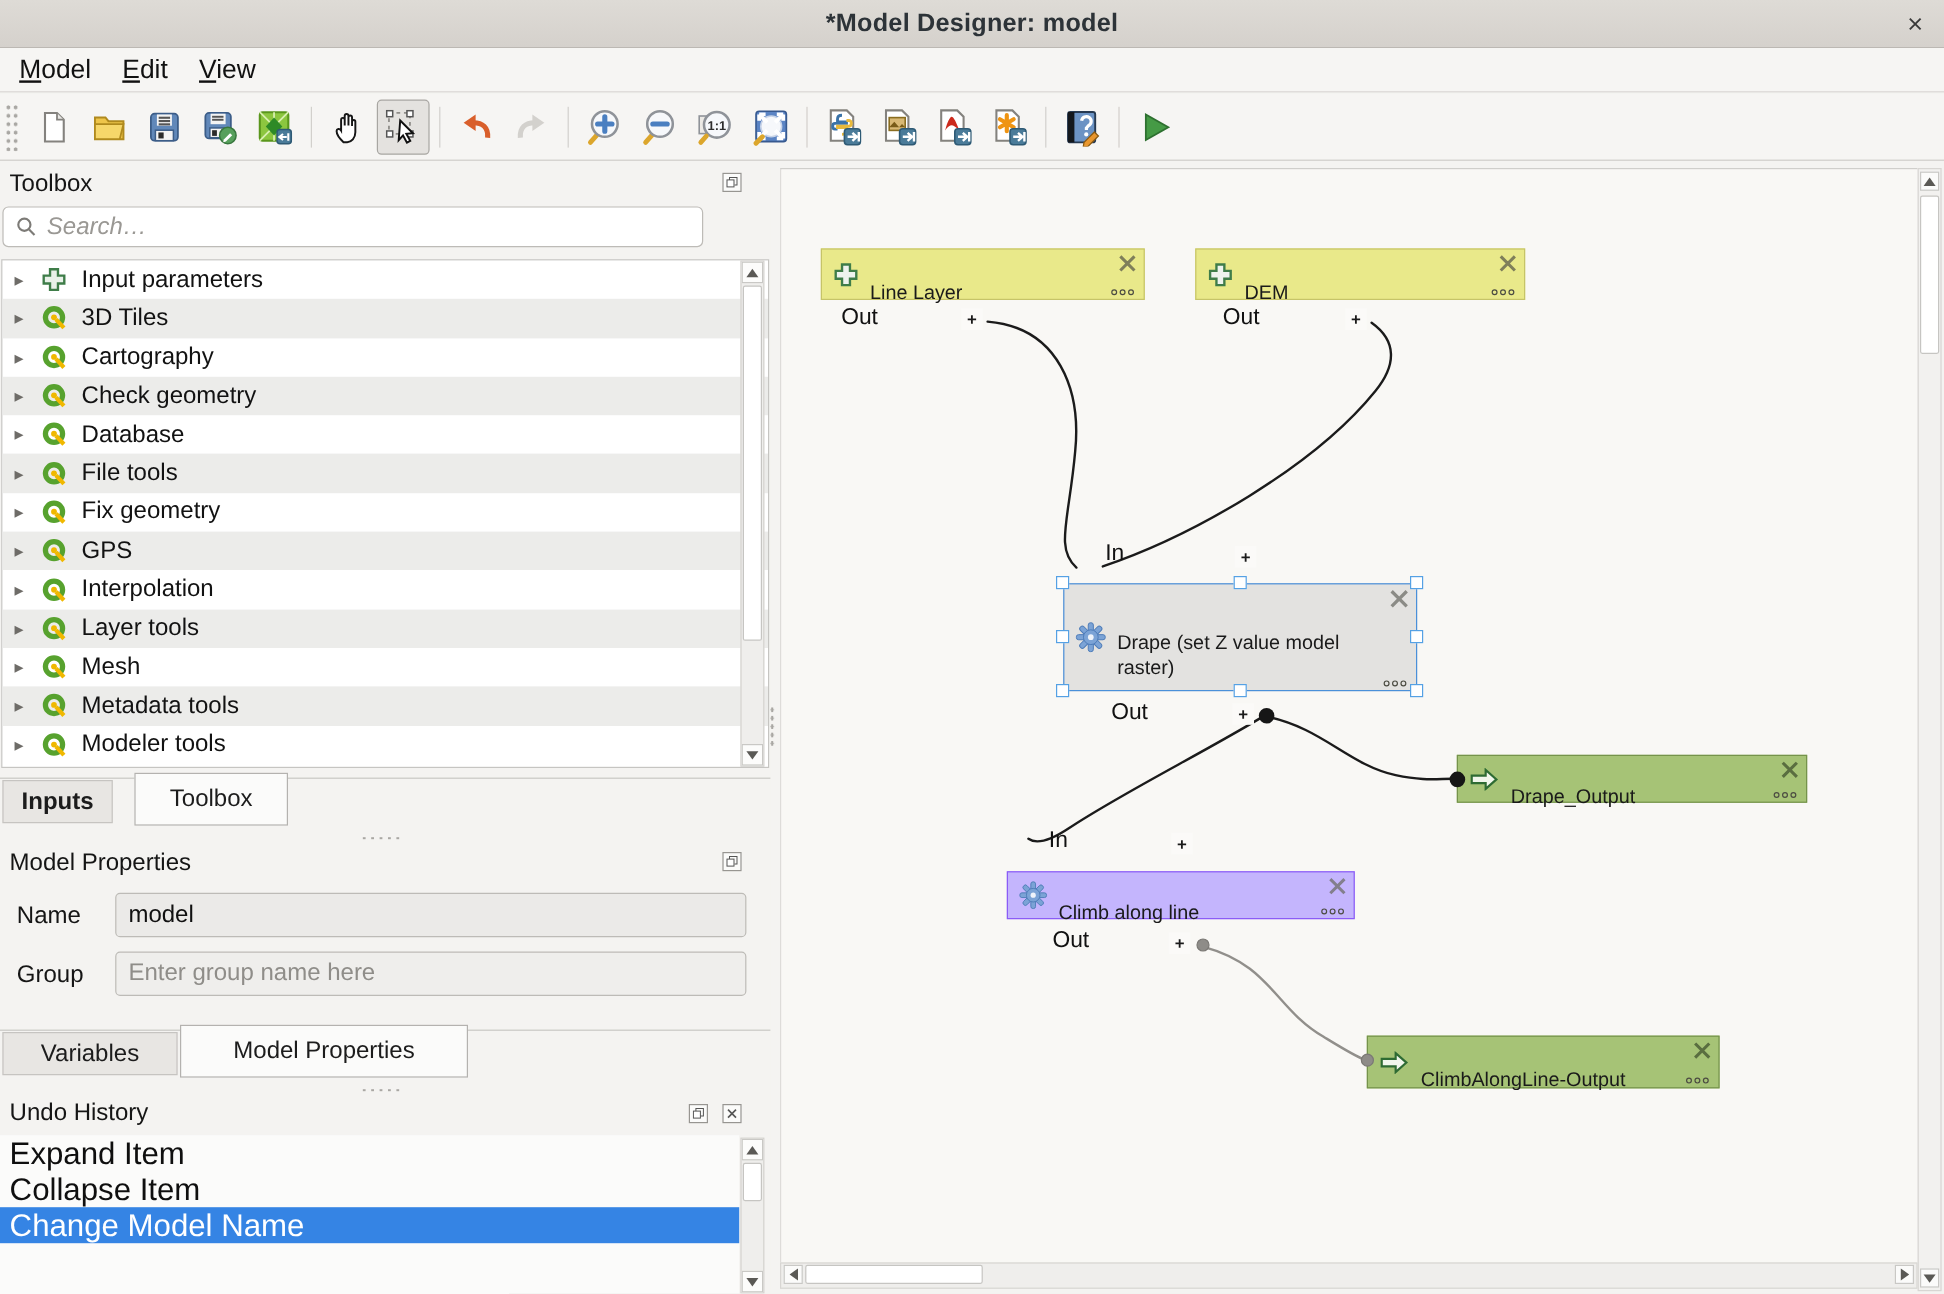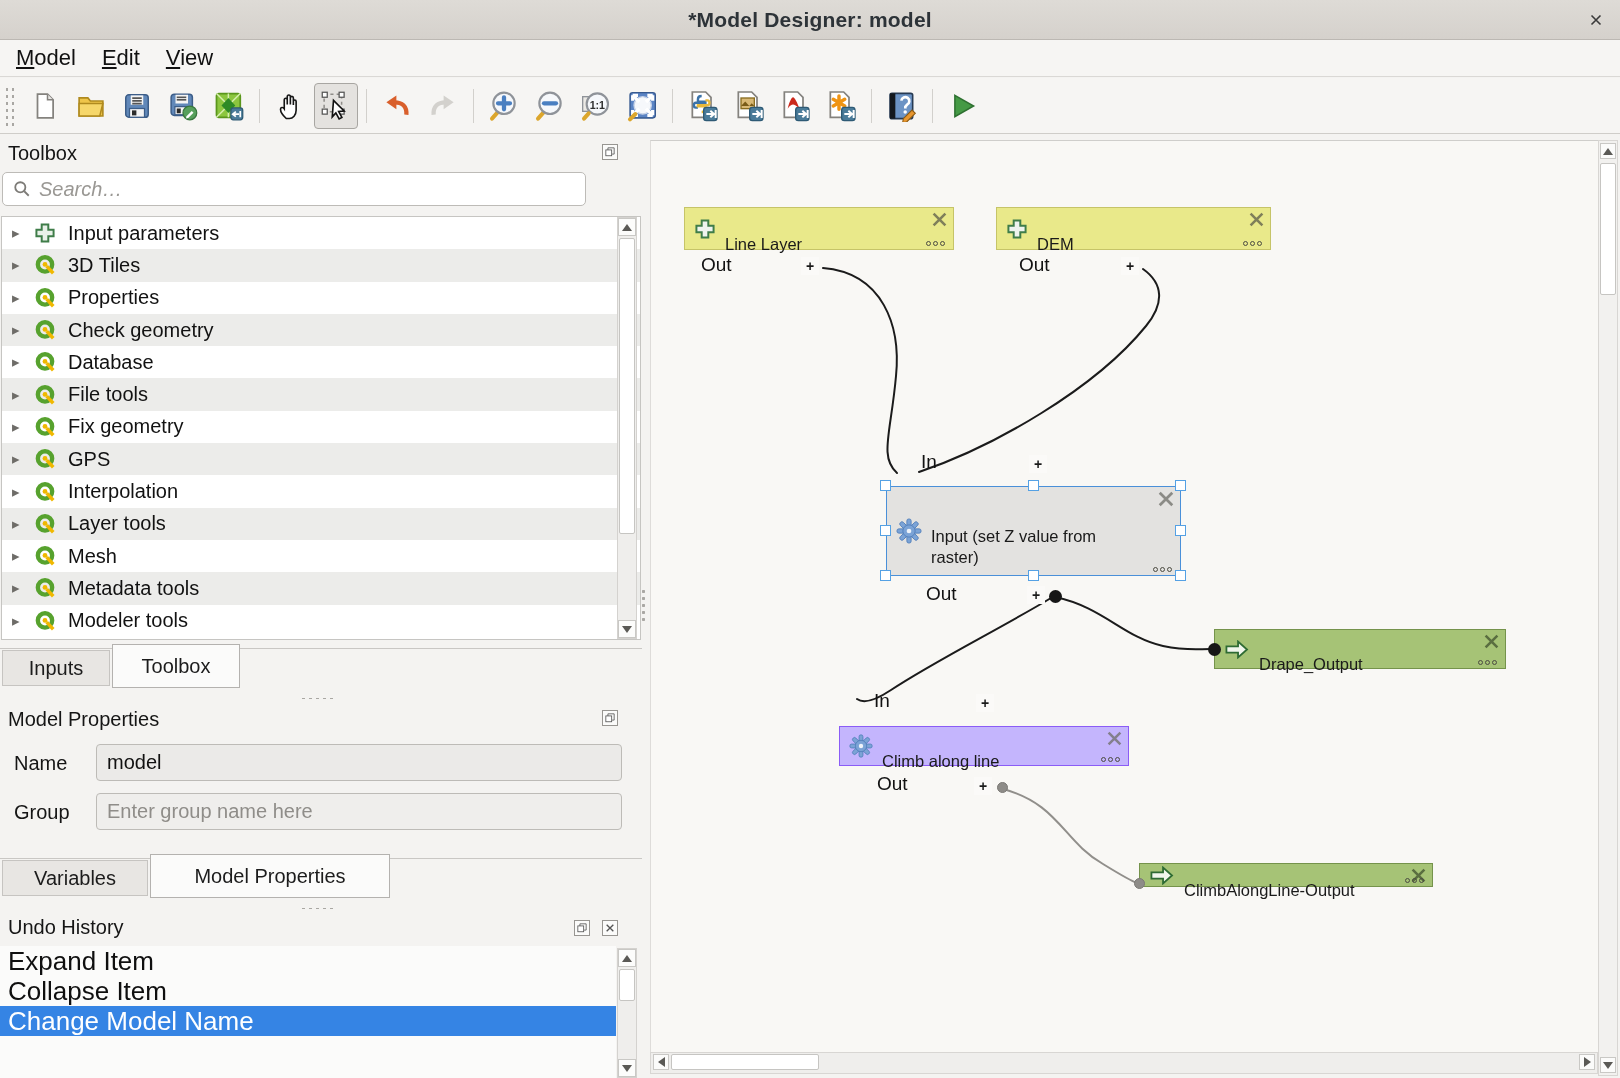--- a/index.html
+++ b/index.html
@@ -337,21 +337,21 @@
       </div>
       <div class="tb-row">
         <span class="expander">▸</span>
         <span class="g-icon">
           <svg width="22" height="22" viewBox="0 0 20 20">
               <circle cx="10" cy="9.5" r="6.5" fill="none" stroke="#57a22e" stroke-width="4"></circle>
               <circle cx="10" cy="9.5" r="2.2" fill="#f0b800"></circle>
               <path d="M11.5 11 L17.5 17.5" stroke="#f0b800" stroke-width="3.2"></path>
             </svg>
           </span>
-        <span>Properties</span>
+        <span>Cartography</span>
       </div>
       <div class="tb-row">
         <span class="expander">▸</span>
         <span class="g-icon">
           <svg width="22" height="22" viewBox="0 0 20 20">
               <circle cx="10" cy="9.5" r="6.5" fill="none" stroke="#57a22e" stroke-width="4"></circle>
               <circle cx="10" cy="9.5" r="2.2" fill="#f0b800"></circle>
               <path d="M11.5 11 L17.5 17.5" stroke="#f0b800" stroke-width="3.2"></path>
             </svg>
           </span>
@@ -462,21 +462,21 @@
       <span class="btn" style="top:0;">
           <span class="tri-up"></span>
         </span>
       <span class="thumb" style="left:1px; top:20px; width:16px; height:296px;"></span>
       <span class="btn" style="bottom:0;">
           <span class="tri-down"></span>
         </span>
     </div>
 
     <div class="tabline" style="top:512px;"></div>
-    <div class="dock-tab inactive" style="left:2px; top:514px; width:108px; height:36px;">
+    <div class="dock-tab inactive" style="left:2px; top:514px; width:92px; height:36px;font-weight:bold;">
         <span>Inputs</span>
       </div>
     <div class="dock-tab active" style="left:112px; top:508px; width:128px; height:44px;">
         <span>Toolbox</span>
       </div>
 
     <div class="splitter-dots-h" style="left:300px; top:560px;"></div>
 
     <span class="panel-title" style="top:572px;">Model Properties</span>
     <span class="mini-btn" style="right:24px; top:574px;">
@@ -599,21 +599,21 @@
           <g fill="#7ba3d6" stroke="#4e7cb8" stroke-width="0.7">
             <rect x="9.2" y="0.8" width="3.6" height="20.4" rx="1.6"></rect>
             <rect x="9.2" y="0.8" width="3.6" height="20.4" rx="1.6" transform="rotate(45 11 11)"></rect>
             <rect x="9.2" y="0.8" width="3.6" height="20.4" rx="1.6" transform="rotate(90 11 11)"></rect>
             <rect x="9.2" y="0.8" width="3.6" height="20.4" rx="1.6" transform="rotate(135 11 11)"></rect>
             <circle cx="11" cy="11" r="5.2"></circle>
             </g>
           <circle cx="11" cy="11" r="2" fill="#eef3fa"></circle>
           </svg>
         </span>
-      <span class="n-label" style="width:215px;">Input (set Z value from raster)</span>
+      <span class="n-label" style="width:215px;">Drape (set Z value model raster)</span>
       <span class="fold">
         <svg width="16" height="16" viewBox="0 0 14 14">
             <path d="M1.5 1.5 L12.5 12.5 M12.5 1.5 L1.5 12.5" stroke="#6e6e68" stroke-width="2.4"></path>
           </svg></span>
       <span class="linkdots">
           <i></i>
           <i></i>
           <i></i>
         </span>
     </div>
@@ -675,21 +675,21 @@
           <i></i>
           <i></i>
           <i></i>
         </span>
     </div>
 
     <span class="port-label" style="left:226px; top:632px;">Out</span>
     <span class="port-plus" style="left:323px; top:636px;">+</span>
     <span class="dot gray" style="left:346px; top:641px;"></span>
 
-    <div class="node output-node" style="left:488px; top:722px; width:294px; height:24px;text-align:center;">
+    <div class="node output-node" style="left:488px; top:722px; width:294px; height:44px;text-align:center;">
       <span class="n-icon">
         <svg width="26" height="19" viewBox="0 0 24 18">
             <path d="M2 6 h11 V1.5 L21.5 9 13 16.5 V12 H2 z" fill="#f1f6ec" stroke="#2e6b33" stroke-width="1.7"></path>
           </svg>
         </span>
       <span class="n-label">ClimbAlongLine-Output</span>
       <span class="fold">
         <svg width="15" height="15" viewBox="0 0 14 14">
             <path d="M1.5 1.5 L12.5 12.5 M12.5 1.5 L1.5 12.5" stroke="#41522e" stroke-width="2.4"></path>
           </svg></span>

